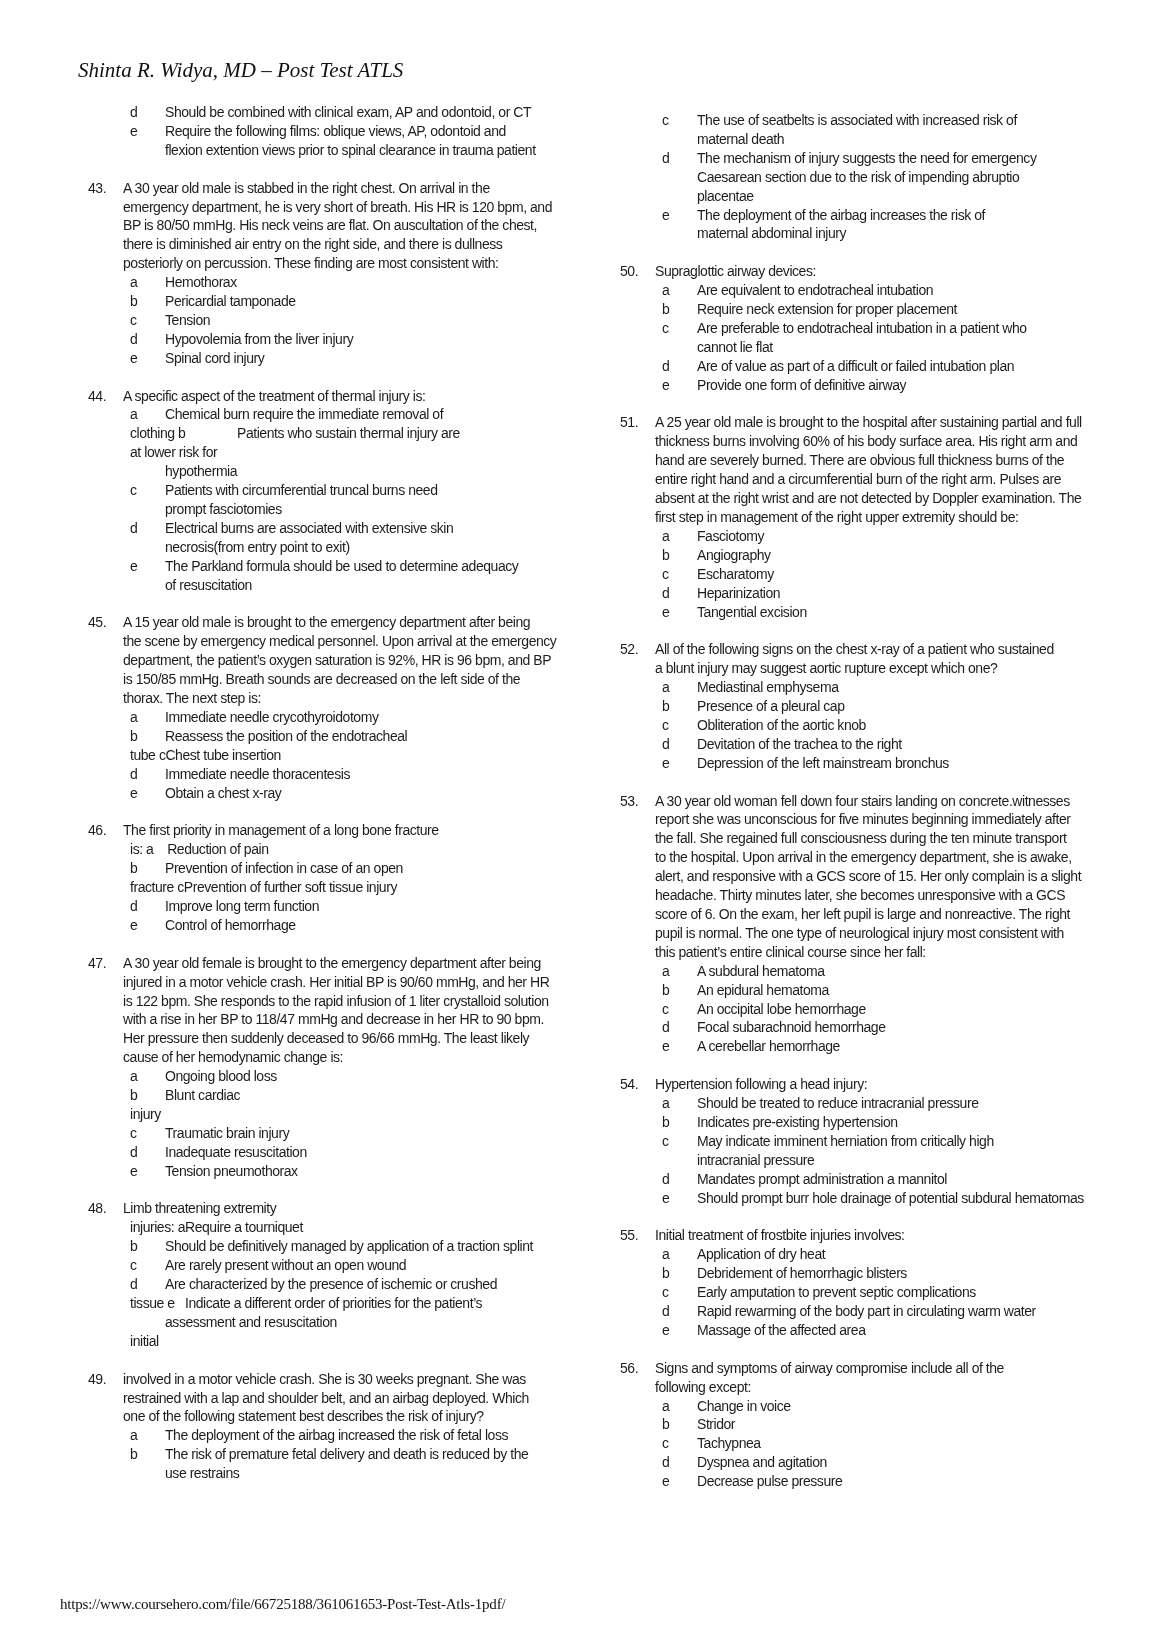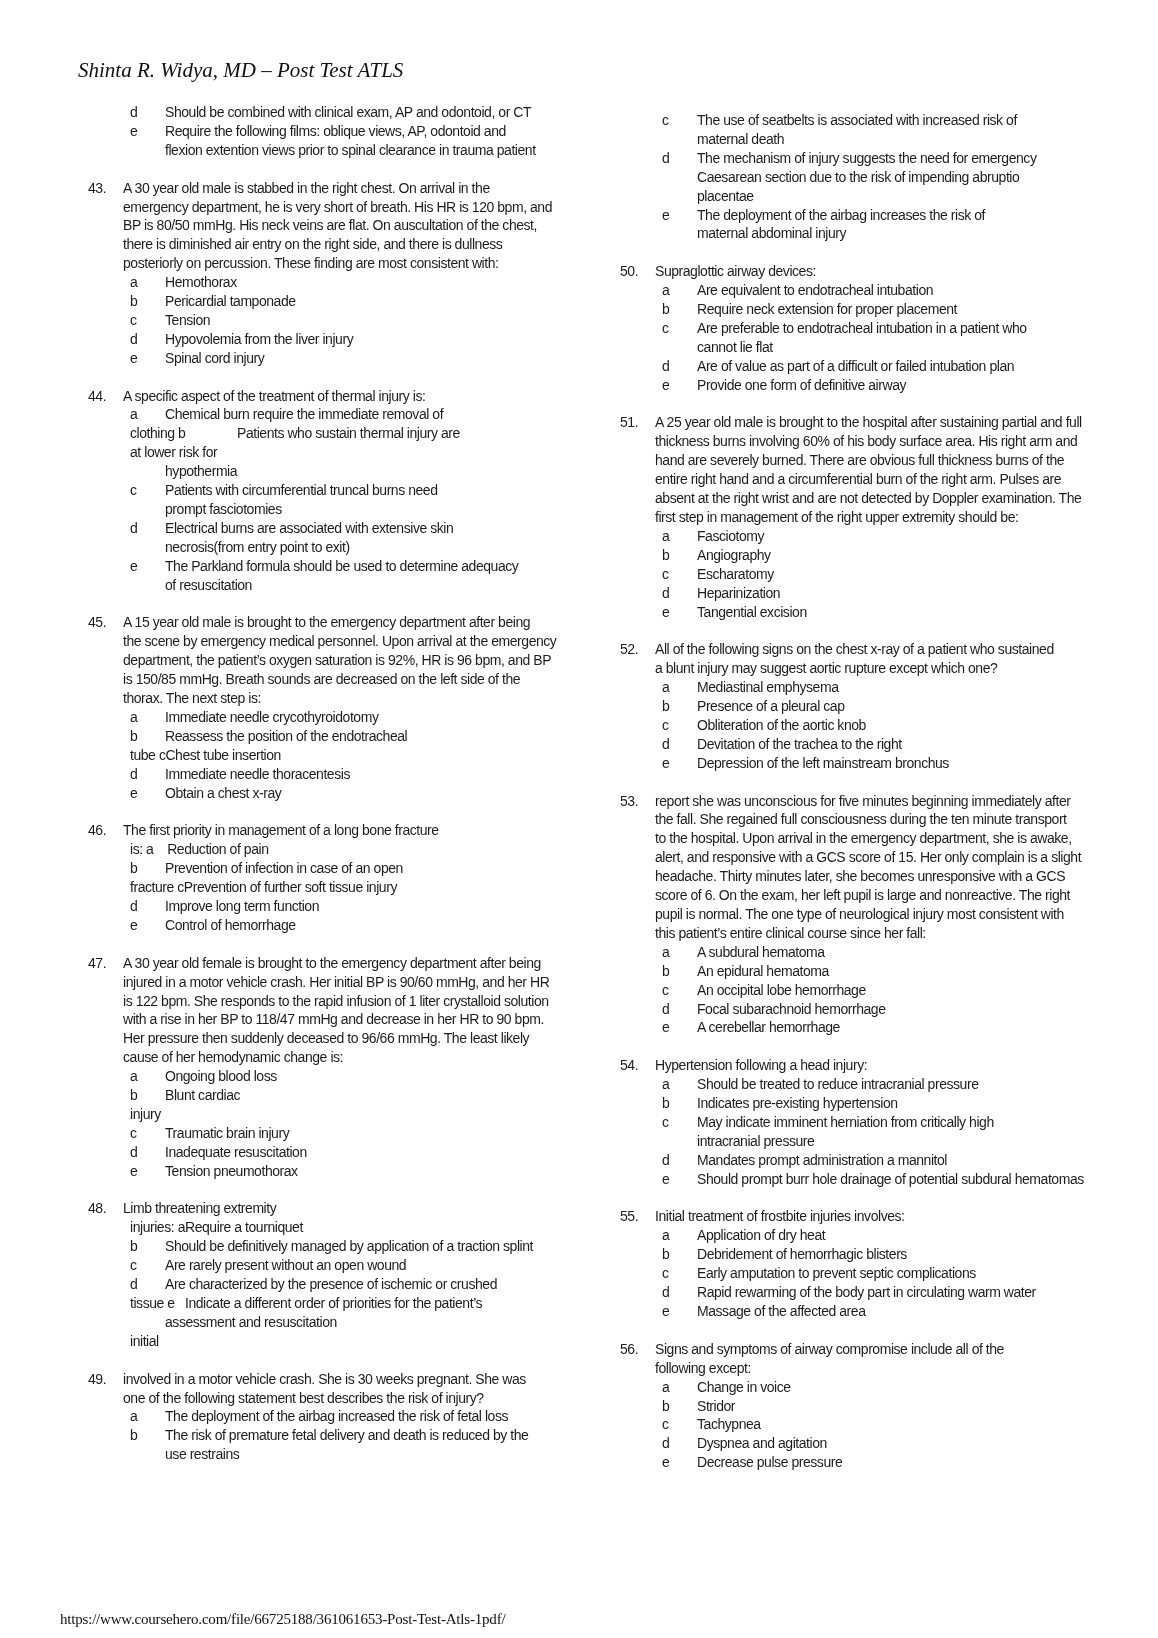--- a/index.html
+++ b/index.html
@@ -42,21 +42,20 @@
   .row.o  { padding-left: 7px; display: flex; }
   .letter { flex: 0 0 35px; }
   .footer-url {
     position: absolute;
     top: 1596px; left: 60px;
     font-family: "Liberation Serif", serif;
     font-size: 15px;
     letter-spacing: -0.2px;
     color: #111;
     white-space: pre;
-    margin-top: 15px;
   }
 </style>
 </head>
 <body>
 
 <div class="doc-title">Shinta R. Widya, MD – Post Test ATLS</div>
 
 <div class="columns">
   <div class="col col-left" id="left-column">
       <div class="question">
@@ -150,20 +149,21 @@
           <div class="row o"><span class="letter">d</span><span class="otext">Are characterized by the presence of ischemic or crushed</span></div>
           <div class="row lc">tissue e   Indicate a different order of priorities for the patient’s</div>
           <div class="row tc">assessment and resuscitation</div>
           <div class="row lc">initial</div>
         </div>
       </div>
       <div class="question">
         <span class="qnum">49.</span>
         <div class="qbody">
           <div class="row s">involved in a motor vehicle crash. She is 30 weeks pregnant. She was</div>
+          <div class="row s">restrained with a lap and shoulder belt, and an airbag deployed. Which</div>
           <div class="row s">one of the following statement best describes the risk of injury?</div>
           <div class="row o"><span class="letter">a</span><span class="otext">The deployment of the airbag increased the risk of fetal loss</span></div>
           <div class="row o"><span class="letter">b</span><span class="otext">The risk of premature fetal delivery and death is reduced by the</span></div>
           <div class="row tc">use restrains</div>
         </div>
       </div>
     </div>
   <div class="col col-right" id="right-column">
       <div class="question">
         <div class="qbody">
@@ -212,20 +212,21 @@
           <div class="row o"><span class="letter">a</span><span class="otext">Mediastinal emphysema</span></div>
           <div class="row o"><span class="letter">b</span><span class="otext">Presence of a pleural cap</span></div>
           <div class="row o"><span class="letter">c</span><span class="otext">Obliteration of the aortic knob</span></div>
           <div class="row o"><span class="letter">d</span><span class="otext">Devitation of the trachea to the right</span></div>
           <div class="row o"><span class="letter">e</span><span class="otext">Depression of the left mainstream bronchus</span></div>
         </div>
       </div>
       <div class="question">
         <span class="qnum">53.</span>
         <div class="qbody">
+          <div class="row s">A 30 year old woman fell down four stairs landing on concrete.witnesses</div>
           <div class="row s">report she was unconscious for five minutes beginning immediately after</div>
           <div class="row s">the fall. She regained full consciousness during the ten minute transport</div>
           <div class="row s">to the hospital. Upon arrival in the emergency department, she is awake,</div>
           <div class="row s">alert, and responsive with a GCS score of 15. Her only complain is a slight</div>
           <div class="row s">headache. Thirty minutes later, she becomes unresponsive with a GCS</div>
           <div class="row s">score of 6. On the exam, her left pupil is large and nonreactive. The right</div>
           <div class="row s">pupil is normal. The one type of neurological injury most consistent with</div>
           <div class="row s">this patient’s entire clinical course since her fall:</div>
           <div class="row o"><span class="letter">a</span><span class="otext">A subdural hematoma</span></div>
           <div class="row o"><span class="letter">b</span><span class="otext">An epidural hematoma</span></div>

